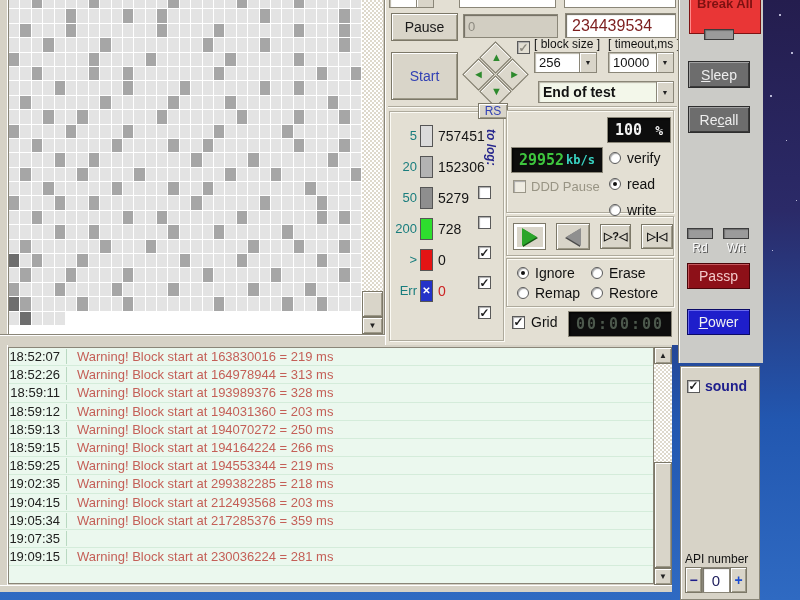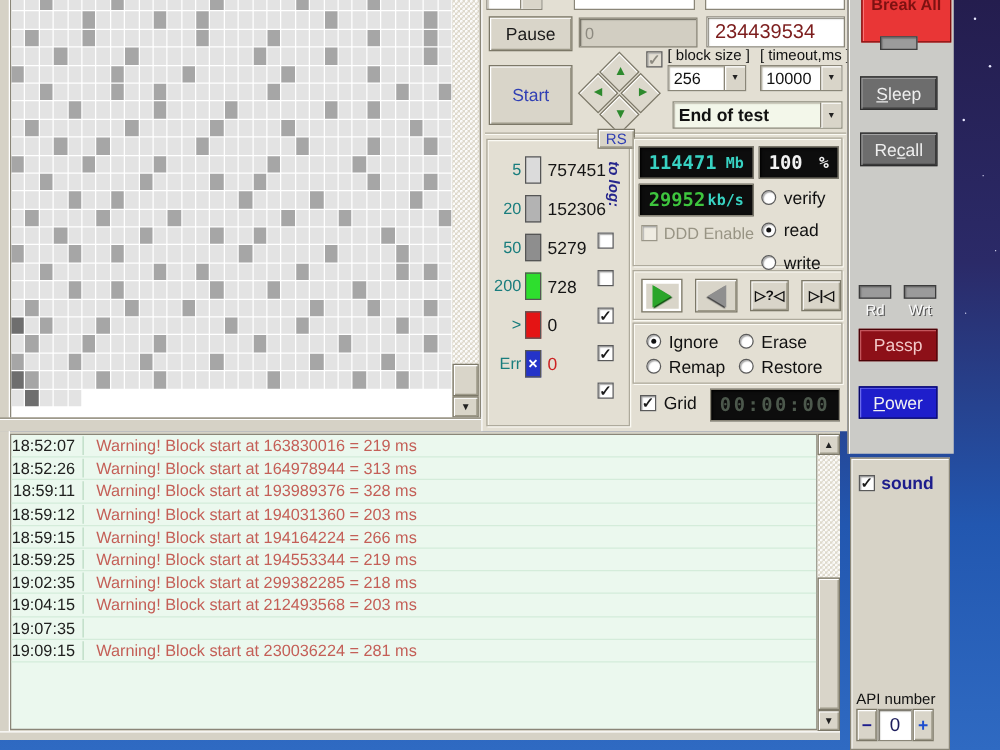--- a/index.html
+++ b/index.html
@@ -927,35 +927,31 @@
   <div class="vlabel abs" style="left:98px;top:129px;">to log:</div>
   <div id="tolog-checks" class="abs" style="left:92px;top:186px;width:14px;">
       <div class="cb" style="margin-bottom: 17px;"></div>
       <div class="cb" style="margin-bottom: 17px;"></div>
       <div class="cb" style="margin-bottom: 17px;">✓</div>
       <div class="cb" style="margin-bottom: 17px;">✓</div>
       <div class="cb" style="margin-bottom: 17px;">✓</div>
     </div>
 
   <div class="abs etched" style="left:120px;top:110px;width:168px;height:103px;">
-    <div class="lcd abs" style="left:4px;top:6px;width:92px;height:26px;font-size:15px;">
-      <span style="color:#38d2c2;">114471</span>
-      <span style="color:#38d2c2;font-size:12px;">Mb</span>
-    </div>
     <div class="lcd abs" style="left:100px;top:6px;width:64px;height:26px;font-size:15px;">
       <span style="color:#f2f2f2;">100</span>
       <span style="color:#f2f2f2;font-size:13px;">%</span>
     </div>
     <div class="lcd abs" style="left:4px;top:36px;width:92px;height:26px;font-size:15px;">
       <span style="color:#3ec53e;">29952</span>
       <span style="color:#38d2c2;font-size:12px;">kb/s</span>
     </div>
     <div class="abs" style="left:6px;top:68px;display:flex;align-items:center;gap:5px;">
       <div class="cb" style="color:#b5b1a4;background:#efece2;border-color:#9a9688;"></div>
-      <span style="font-size:13px;color:#989484;">DDD Enable</span>
+      <span style="font-size:13px;color:#989484;">DDD Pause</span>
     </div>
     <div id="mode-radios" class="abs" style="left:102px;top:34px;">
         <div style="display: flex; align-items: center; gap: 6px; height: 26px;">
           <div class="radio"></div>
           <div style="font-size: 14px; color: rgb(17, 17, 17);">verify</div>
         </div>
         <div style="display: flex; align-items: center; gap: 6px; height: 26px;">
           <div class="radio sel"></div>
           <div style="font-size: 14px; color: rgb(17, 17, 17);">read</div>
         </div>
@@ -1020,34 +1016,42 @@
       </div>
       <div class="log-row">
         <div class="log-time">18:59:11</div>
         <div class="log-msg warning">Warning! Block start at 193989376 = 328 ms</div>
       </div>
       <div class="log-row">
         <div class="log-time">18:59:12</div>
         <div class="log-msg warning">Warning! Block start at 194031360 = 203 ms</div>
       </div>
       <div class="log-row">
+        <div class="log-time">18:59:13</div>
+        <div class="log-msg warning">Warning! Block start at 194070272 = 250 ms</div>
+      </div>
+      <div class="log-row">
         <div class="log-time">18:59:15</div>
         <div class="log-msg warning">Warning! Block start at 194164224 = 266 ms</div>
       </div>
       <div class="log-row">
         <div class="log-time">18:59:25</div>
         <div class="log-msg warning">Warning! Block start at 194553344 = 219 ms</div>
       </div>
       <div class="log-row">
         <div class="log-time">19:02:35</div>
         <div class="log-msg warning">Warning! Block start at 299382285 = 218 ms</div>
       </div>
       <div class="log-row">
         <div class="log-time">19:04:15</div>
         <div class="log-msg warning">Warning! Block start at 212493568 = 203 ms</div>
+      </div>
+      <div class="log-row">
+        <div class="log-time">19:05:34</div>
+        <div class="log-msg warning">Warning! Block start at 217285376 = 359 ms</div>
       </div>
       <div class="log-row">
         <div class="log-time">19:07:35</div>
       </div>
       <div class="log-row">
         <div class="log-time">19:09:15</div>
         <div class="log-msg warning">Warning! Block start at 230036224 = 281 ms</div>
       </div>
     </div>
   <div class="abs checker" style="left:654px;top:2px;width:18px;height:238px;">

